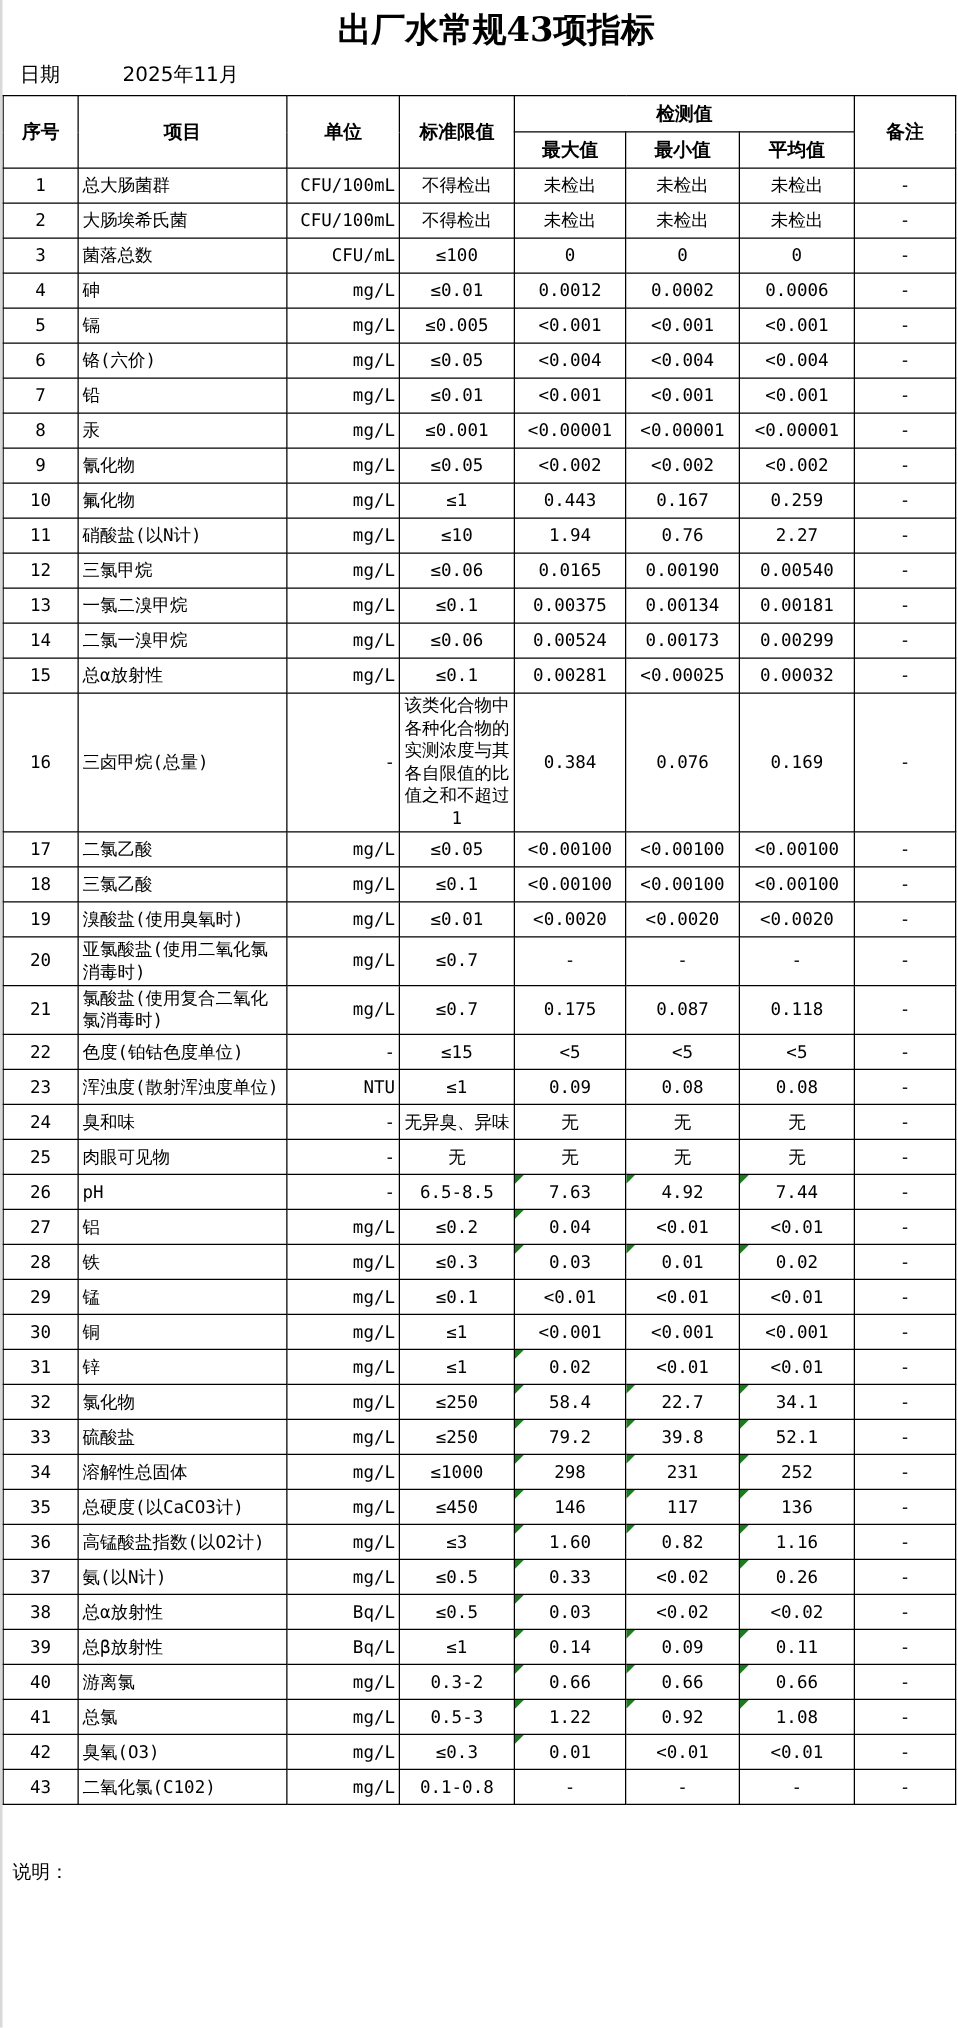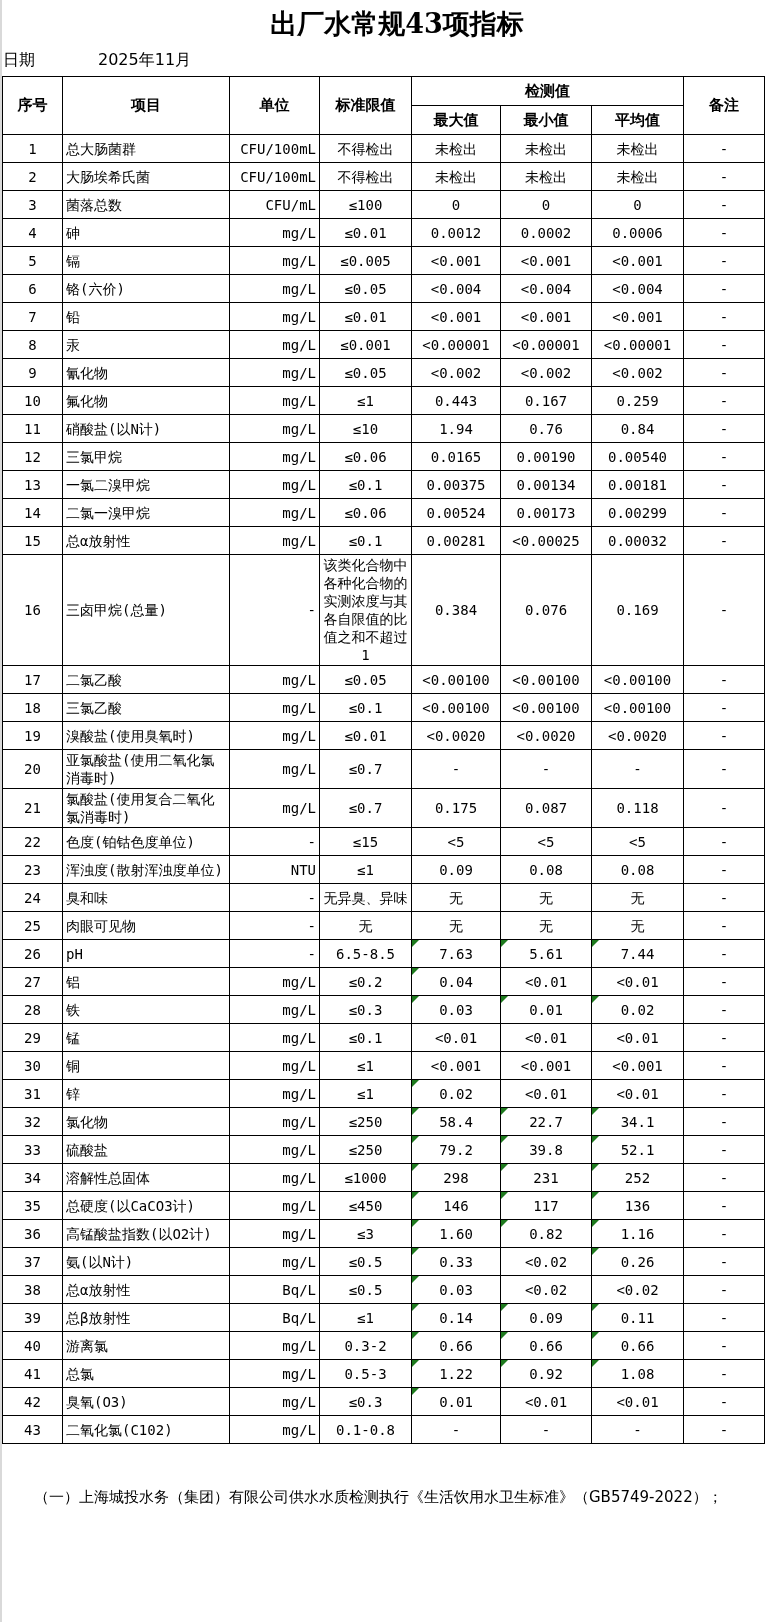--- a/index.html
+++ b/index.html
@@ -8,21 +8,21 @@
     font-family:"DejaVu Sans",sans-serif;
     border-left:2px solid #d9d9d9;box-sizing:border-box;
   }
   .page-title{
     text-align:center;font-weight:bold;font-size:27px;
     padding-top:6px;height:48px;box-sizing:border-box;
     font-family:"DejaVu Serif","DejaVu Sans",serif;
     padding-left:26px;
   }
   .date-row{position:relative;height:26px;font-size:16px;}
-  .date-label{position:absolute;left:1px;top:2px;}
+  .date-label{position:absolute;left:14px;top:2px;}
   .date-value{position:absolute;left:96px;top:2px;}
   table.report{
     border-collapse:collapse;table-layout:fixed;
     width:762px;margin-left:0px;margin-top:2px;
   }
   table.report th,table.report td{
     border:1px solid #000;overflow:hidden;
   }
   table.report th{
     font-size:15px;font-weight:bold;padding:2px;text-align:center;
@@ -185,21 +185,21 @@
     <td class="c-val"><span>0.259</span></td>
     <td class="c-note"><span>-</span></td>
   </tr>
       <tr>
     <td class="c-no"><span>11</span></td>
     <td class="c-item"><span>硝酸盐(以N计)</span></td>
     <td class="c-unit"><span>mg/L</span></td>
     <td class="c-limit"><span>≤10</span></td>
     <td class="c-val"><span>1.94</span></td>
     <td class="c-val"><span>0.76</span></td>
-    <td class="c-val"><span>0.84</span></td>
+    <td class="c-val"><span>2.27</span></td>
     <td class="c-note"><span>-</span></td>
   </tr>
       <tr>
     <td class="c-no"><span>12</span></td>
     <td class="c-item"><span>三氯甲烷</span></td>
     <td class="c-unit"><span>mg/L</span></td>
     <td class="c-limit"><span>≤0.06</span></td>
     <td class="c-val"><span>0.0165</span></td>
     <td class="c-val"><span>0.00190</span></td>
     <td class="c-val"><span>0.00540</span></td>
@@ -334,21 +334,21 @@
     <td class="c-val"><span>无</span></td>
     <td class="c-val"><span>无</span></td>
     <td class="c-note"><span>-</span></td>
   </tr>
       <tr>
     <td class="c-no"><span>26</span></td>
     <td class="c-item"><span>pH</span></td>
     <td class="c-unit"><span>-</span></td>
     <td class="c-limit"><span>6.5-8.5</span></td>
     <td class="c-val"><span>7.63</span><span class="tri"></span></td>
-    <td class="c-val"><span>5.61</span><span class="tri"></span></td>
+    <td class="c-val"><span>4.92</span><span class="tri"></span></td>
     <td class="c-val"><span>7.44</span><span class="tri"></span></td>
     <td class="c-note"><span>-</span></td>
   </tr>
       <tr>
     <td class="c-no"><span>27</span></td>
     <td class="c-item"><span>铝</span></td>
     <td class="c-unit"><span>mg/L</span></td>
     <td class="c-limit"><span>≤0.2</span></td>
     <td class="c-val"><span>0.04</span><span class="tri"></span></td>
     <td class="c-val"><span>&lt;0.01</span></td>
@@ -512,14 +512,14 @@
     <td class="c-limit"><span>0.1-0.8</span></td>
     <td class="c-val"><span>-</span></td>
     <td class="c-val"><span>-</span></td>
     <td class="c-val"><span>-</span></td>
     <td class="c-note"><span>-</span></td>
   </tr>
     </tbody>
 </table>
 
 <div class="notes">
-  <p>（一）上海城投水务（集团）有限公司供水水质检测执行《生活饮用水卫生标准》（GB5749-2022）；</p>
+  <div class="notes-heading">说明：</div>
 </div>
 
 </body></html>

